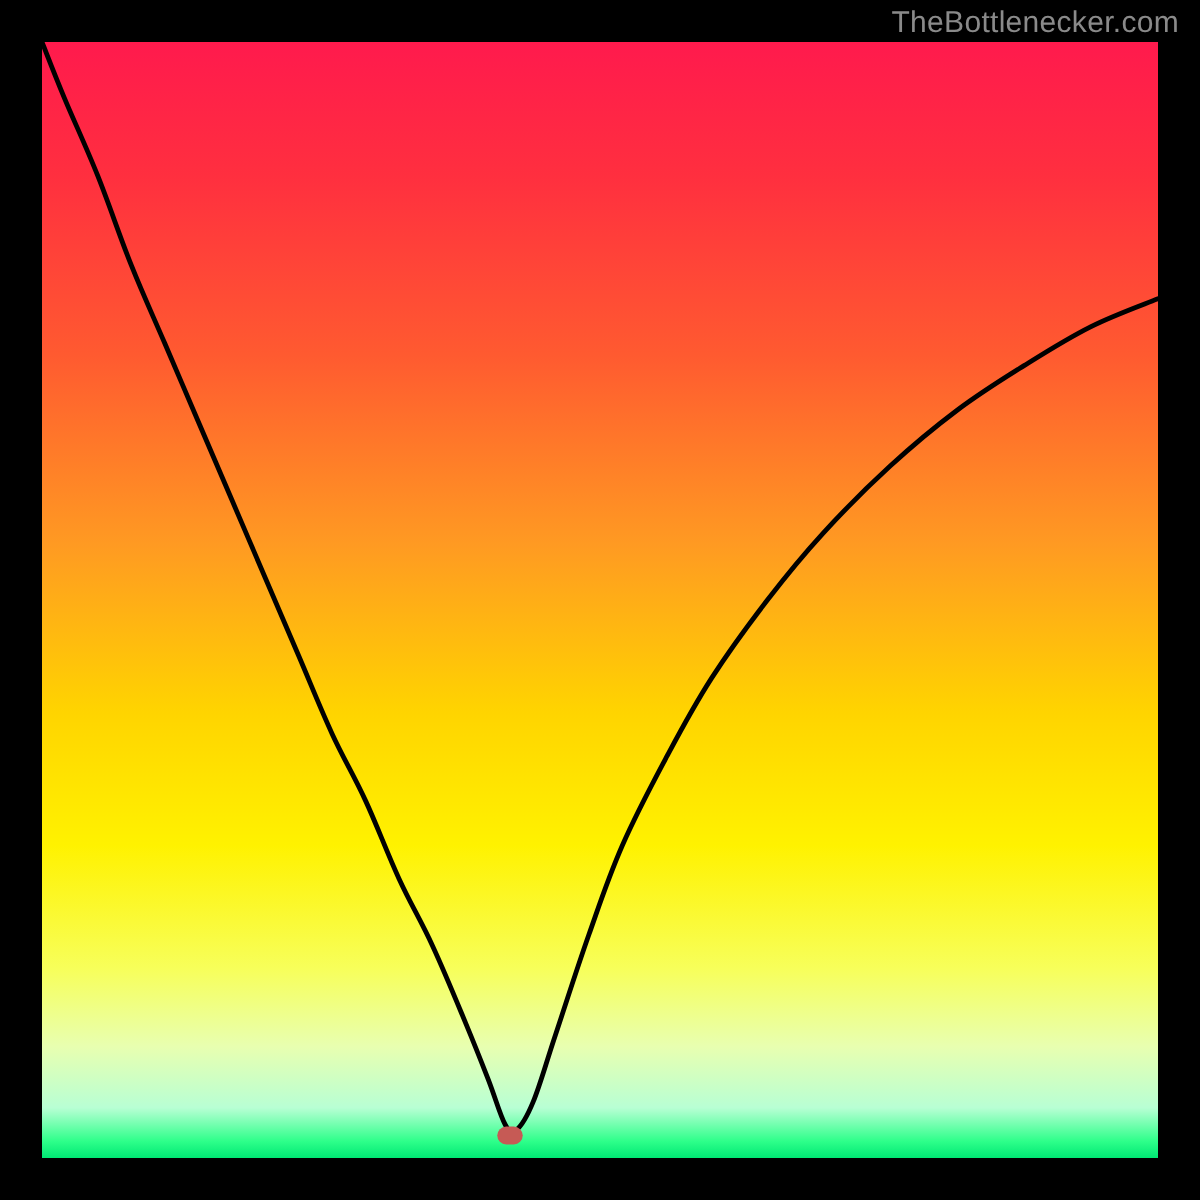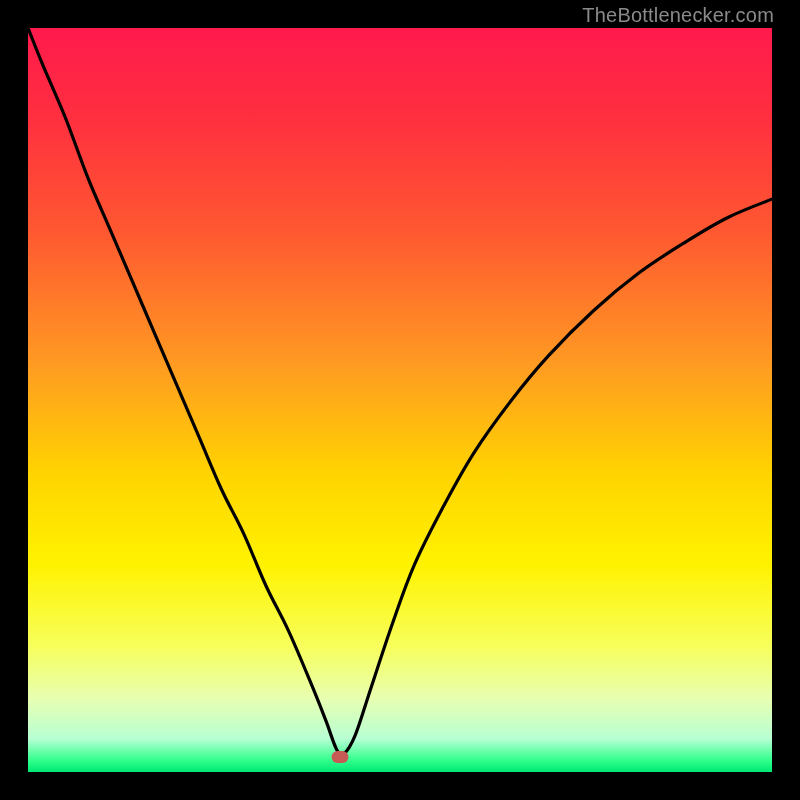--- a/index.html
+++ b/index.html
@@ -22,21 +22,21 @@
   .plot-area {
     position: absolute;
     left: 0;
     top: 0;
     width: 744px;
     height: 744px;
   }
   .watermark {
     position: absolute;
     top: 4px;
-    right: 26px;
+    right: 14px;
     color: #8a8a8a;
     font-size: 20px;
     font-weight: 500;
     letter-spacing: 0.2px;
   }
   .marker {
     position: absolute;
     width: 17px;
     height: 12px;
     background: #c65a55;

